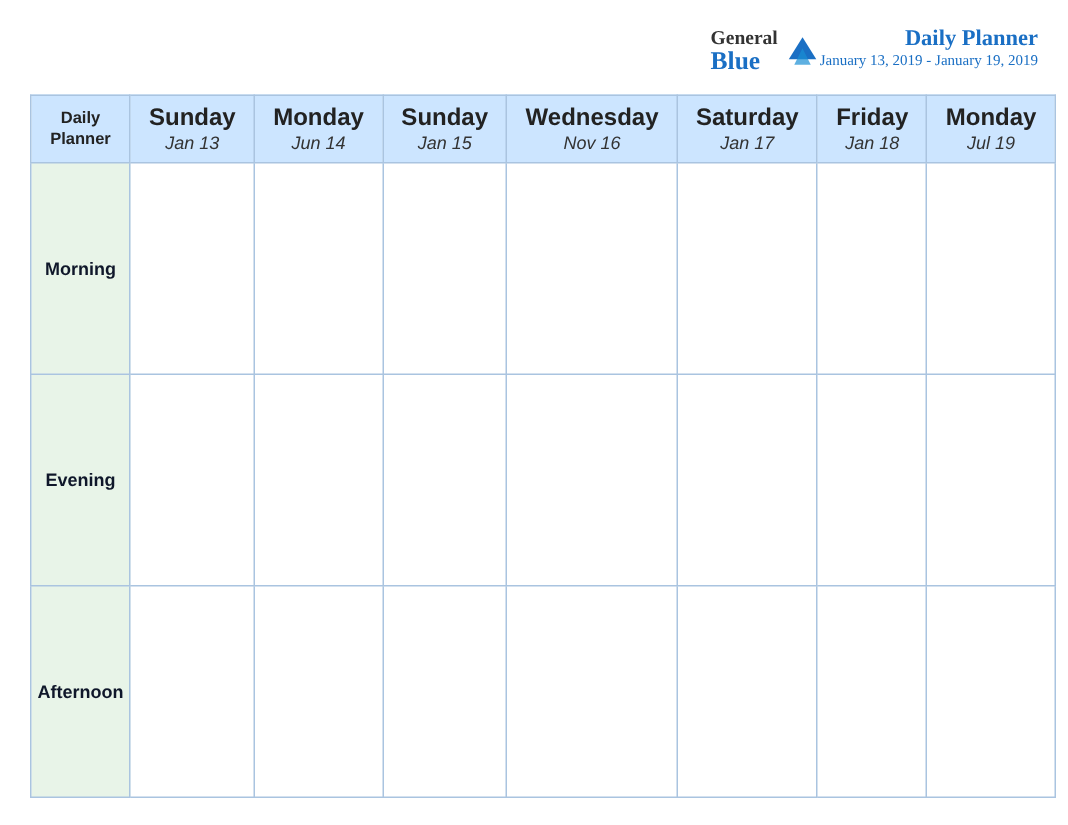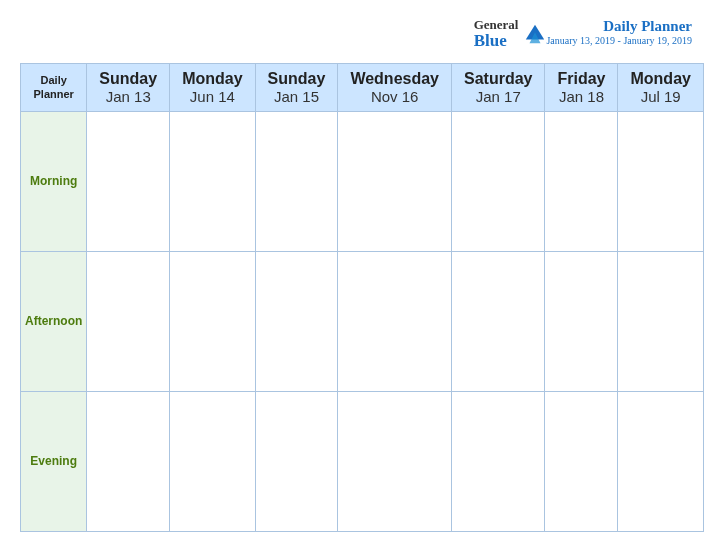--- a/index.html
+++ b/index.html
@@ -88,29 +88,30 @@
       color: #222;
     }
 
     .header-row th .day-name {
       font-weight: bold;
       font-size: 16px;
       display: block;
     }
 
     .header-row th .day-date {
-      font-size: 15px;
+      font-size: 12px;
       font-weight: normal;
       color: #333;
       display: block;
+      font-style: italic;
     }
 
     .label-col {
       background-color: #e8f4e8;
-      color: #4d7c0f;
+      color: #0f172a;
       font-size: 12px;
       font-weight: bold;
       width: 82px;
       padding: 8px 4px;
     }
 
     .header-label-col {
       background-color: #cce5ff;
       font-size: 11px;
       font-weight: bold;
@@ -189,31 +190,31 @@
       <td class="label-col">Morning</td>
       <td class="data-cell"></td>
       <td class="data-cell"></td>
       <td class="data-cell"></td>
       <td class="data-cell"></td>
       <td class="data-cell"></td>
       <td class="data-cell"></td>
       <td class="data-cell"></td>
     </tr>
     <tr class="body-row">
+      <td class="label-col">Evening</td>
+      <td class="data-cell"></td>
+      <td class="data-cell"></td>
+      <td class="data-cell"></td>
+      <td class="data-cell"></td>
+      <td class="data-cell"></td>
+      <td class="data-cell"></td>
+      <td class="data-cell"></td>
+    </tr>
+    <tr class="body-row">
       <td class="label-col">Afternoon</td>
-      <td class="data-cell"></td>
-      <td class="data-cell"></td>
-      <td class="data-cell"></td>
-      <td class="data-cell"></td>
-      <td class="data-cell"></td>
-      <td class="data-cell"></td>
-      <td class="data-cell"></td>
-    </tr>
-    <tr class="body-row">
-      <td class="label-col">Evening</td>
       <td class="data-cell"></td>
       <td class="data-cell"></td>
       <td class="data-cell"></td>
       <td class="data-cell"></td>
       <td class="data-cell"></td>
       <td class="data-cell"></td>
       <td class="data-cell"></td>
     </tr>
   </tbody>
 </table>

